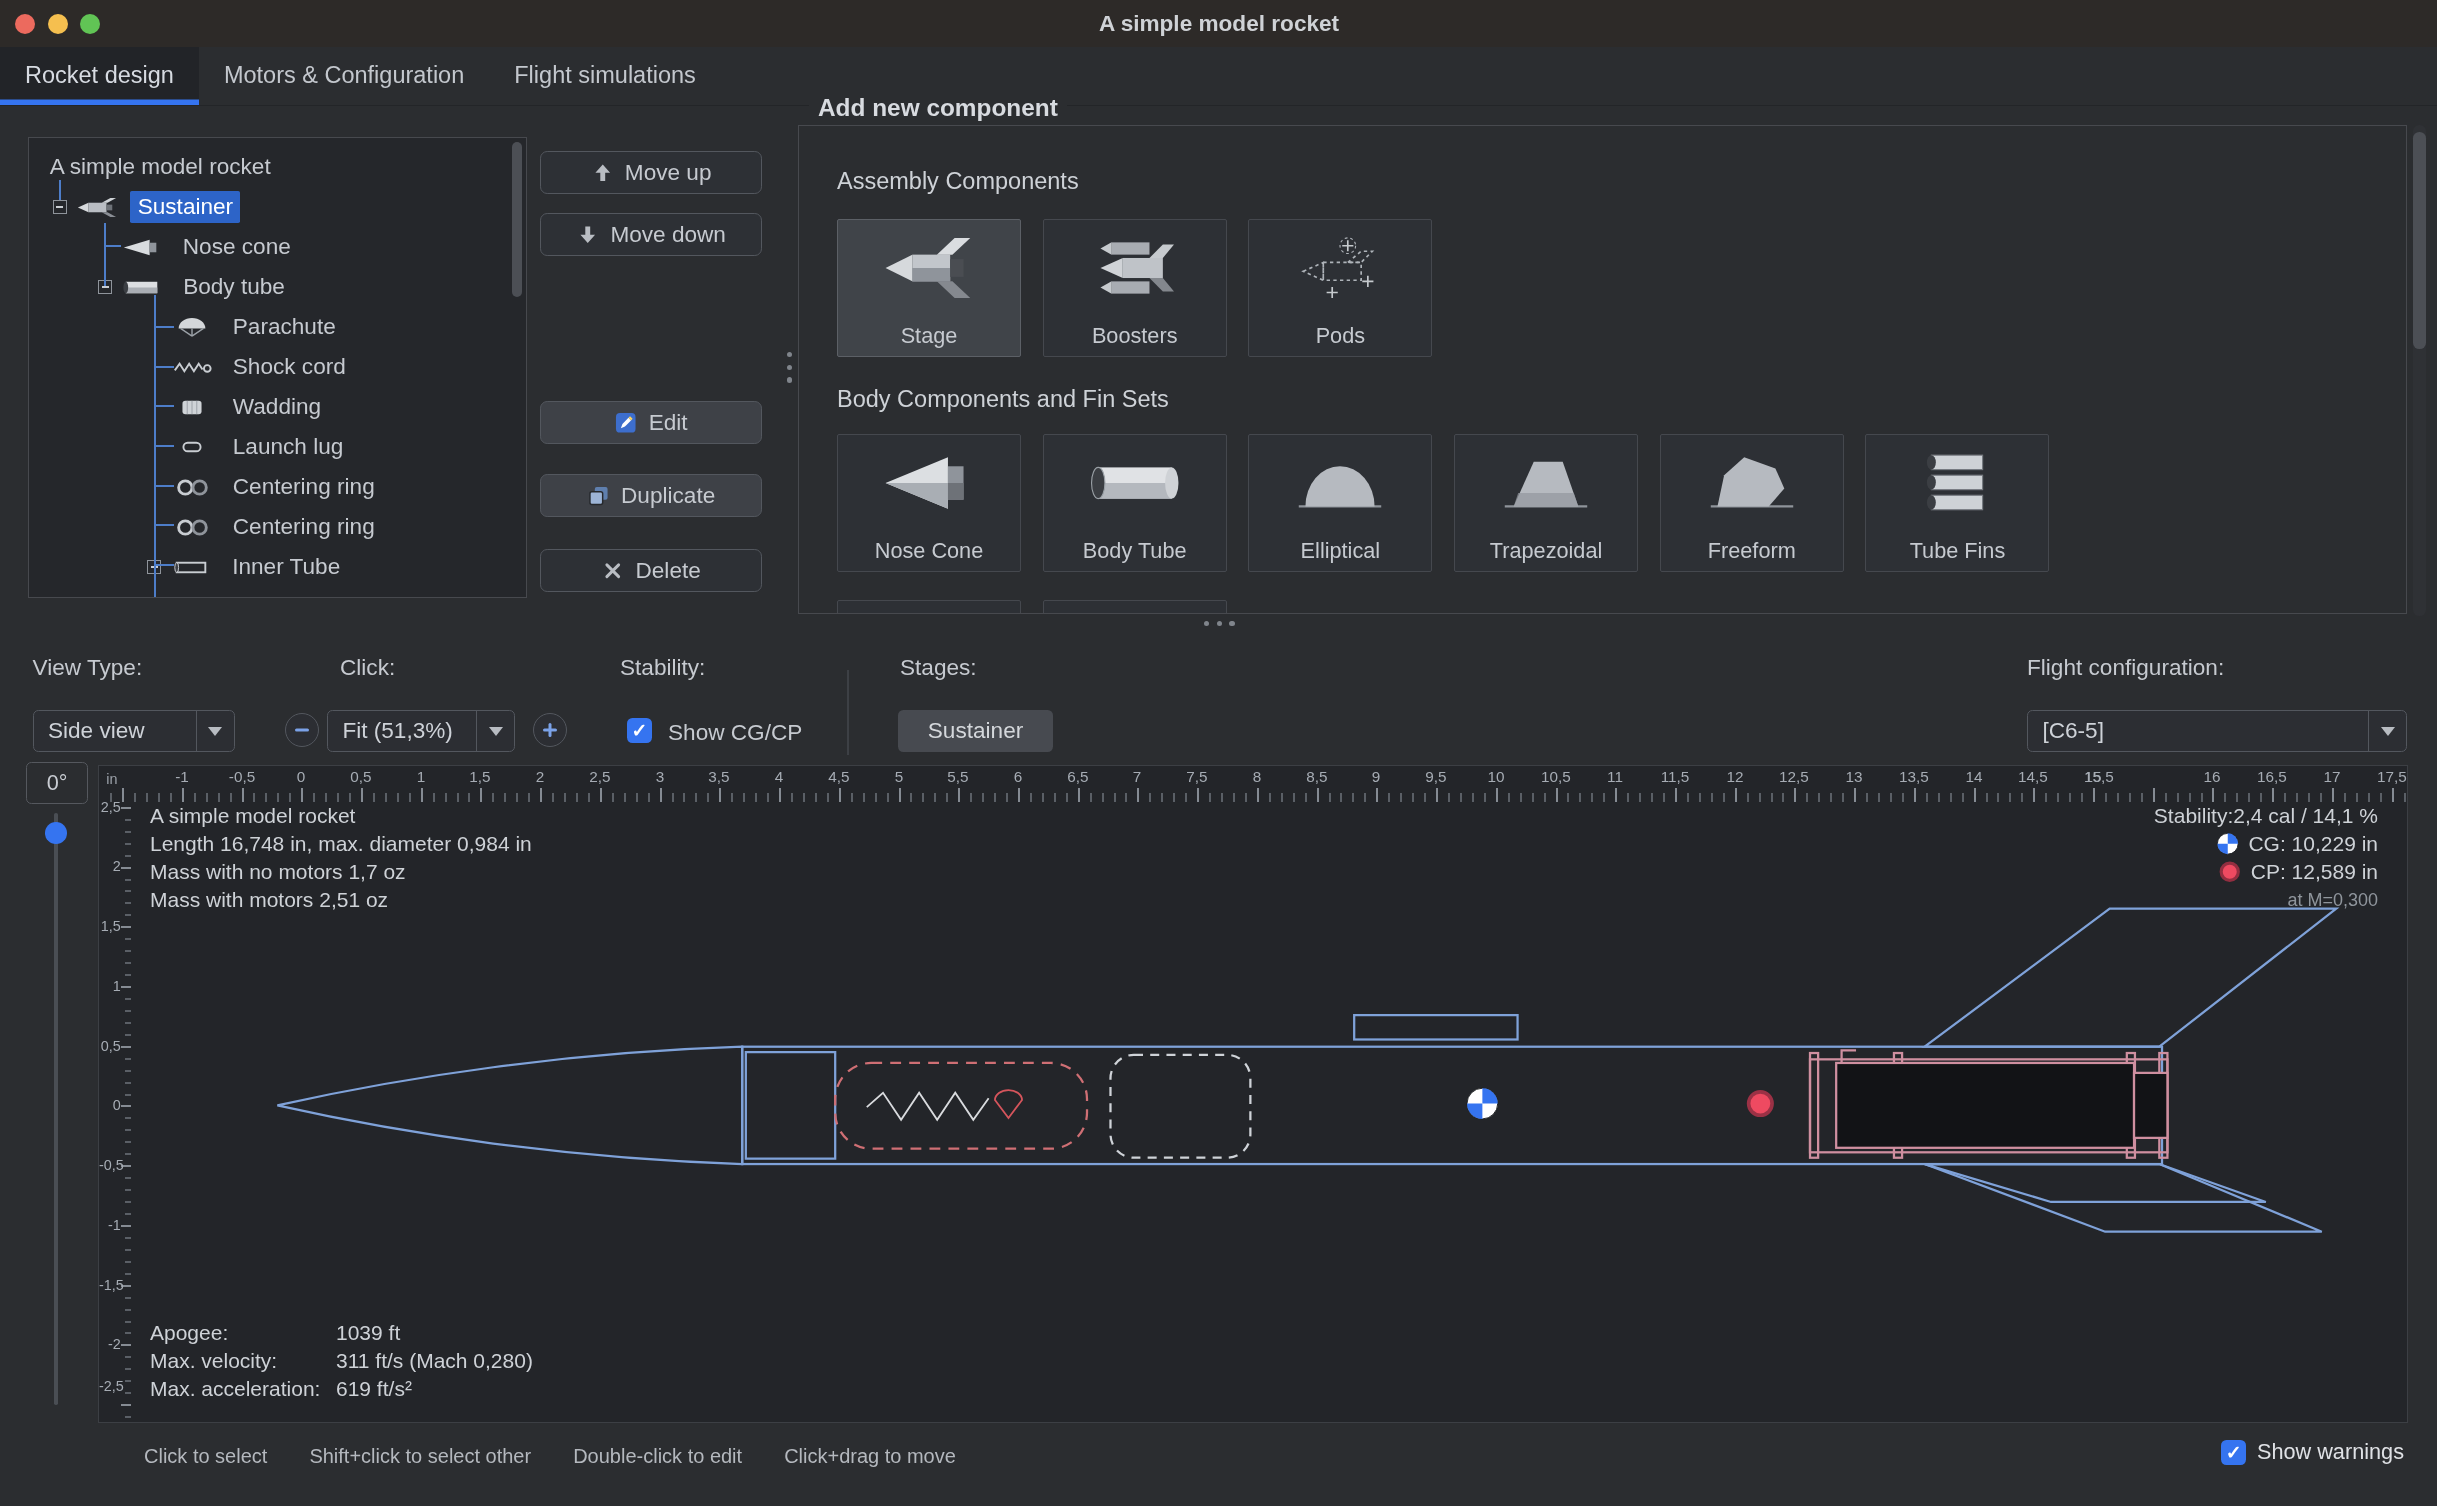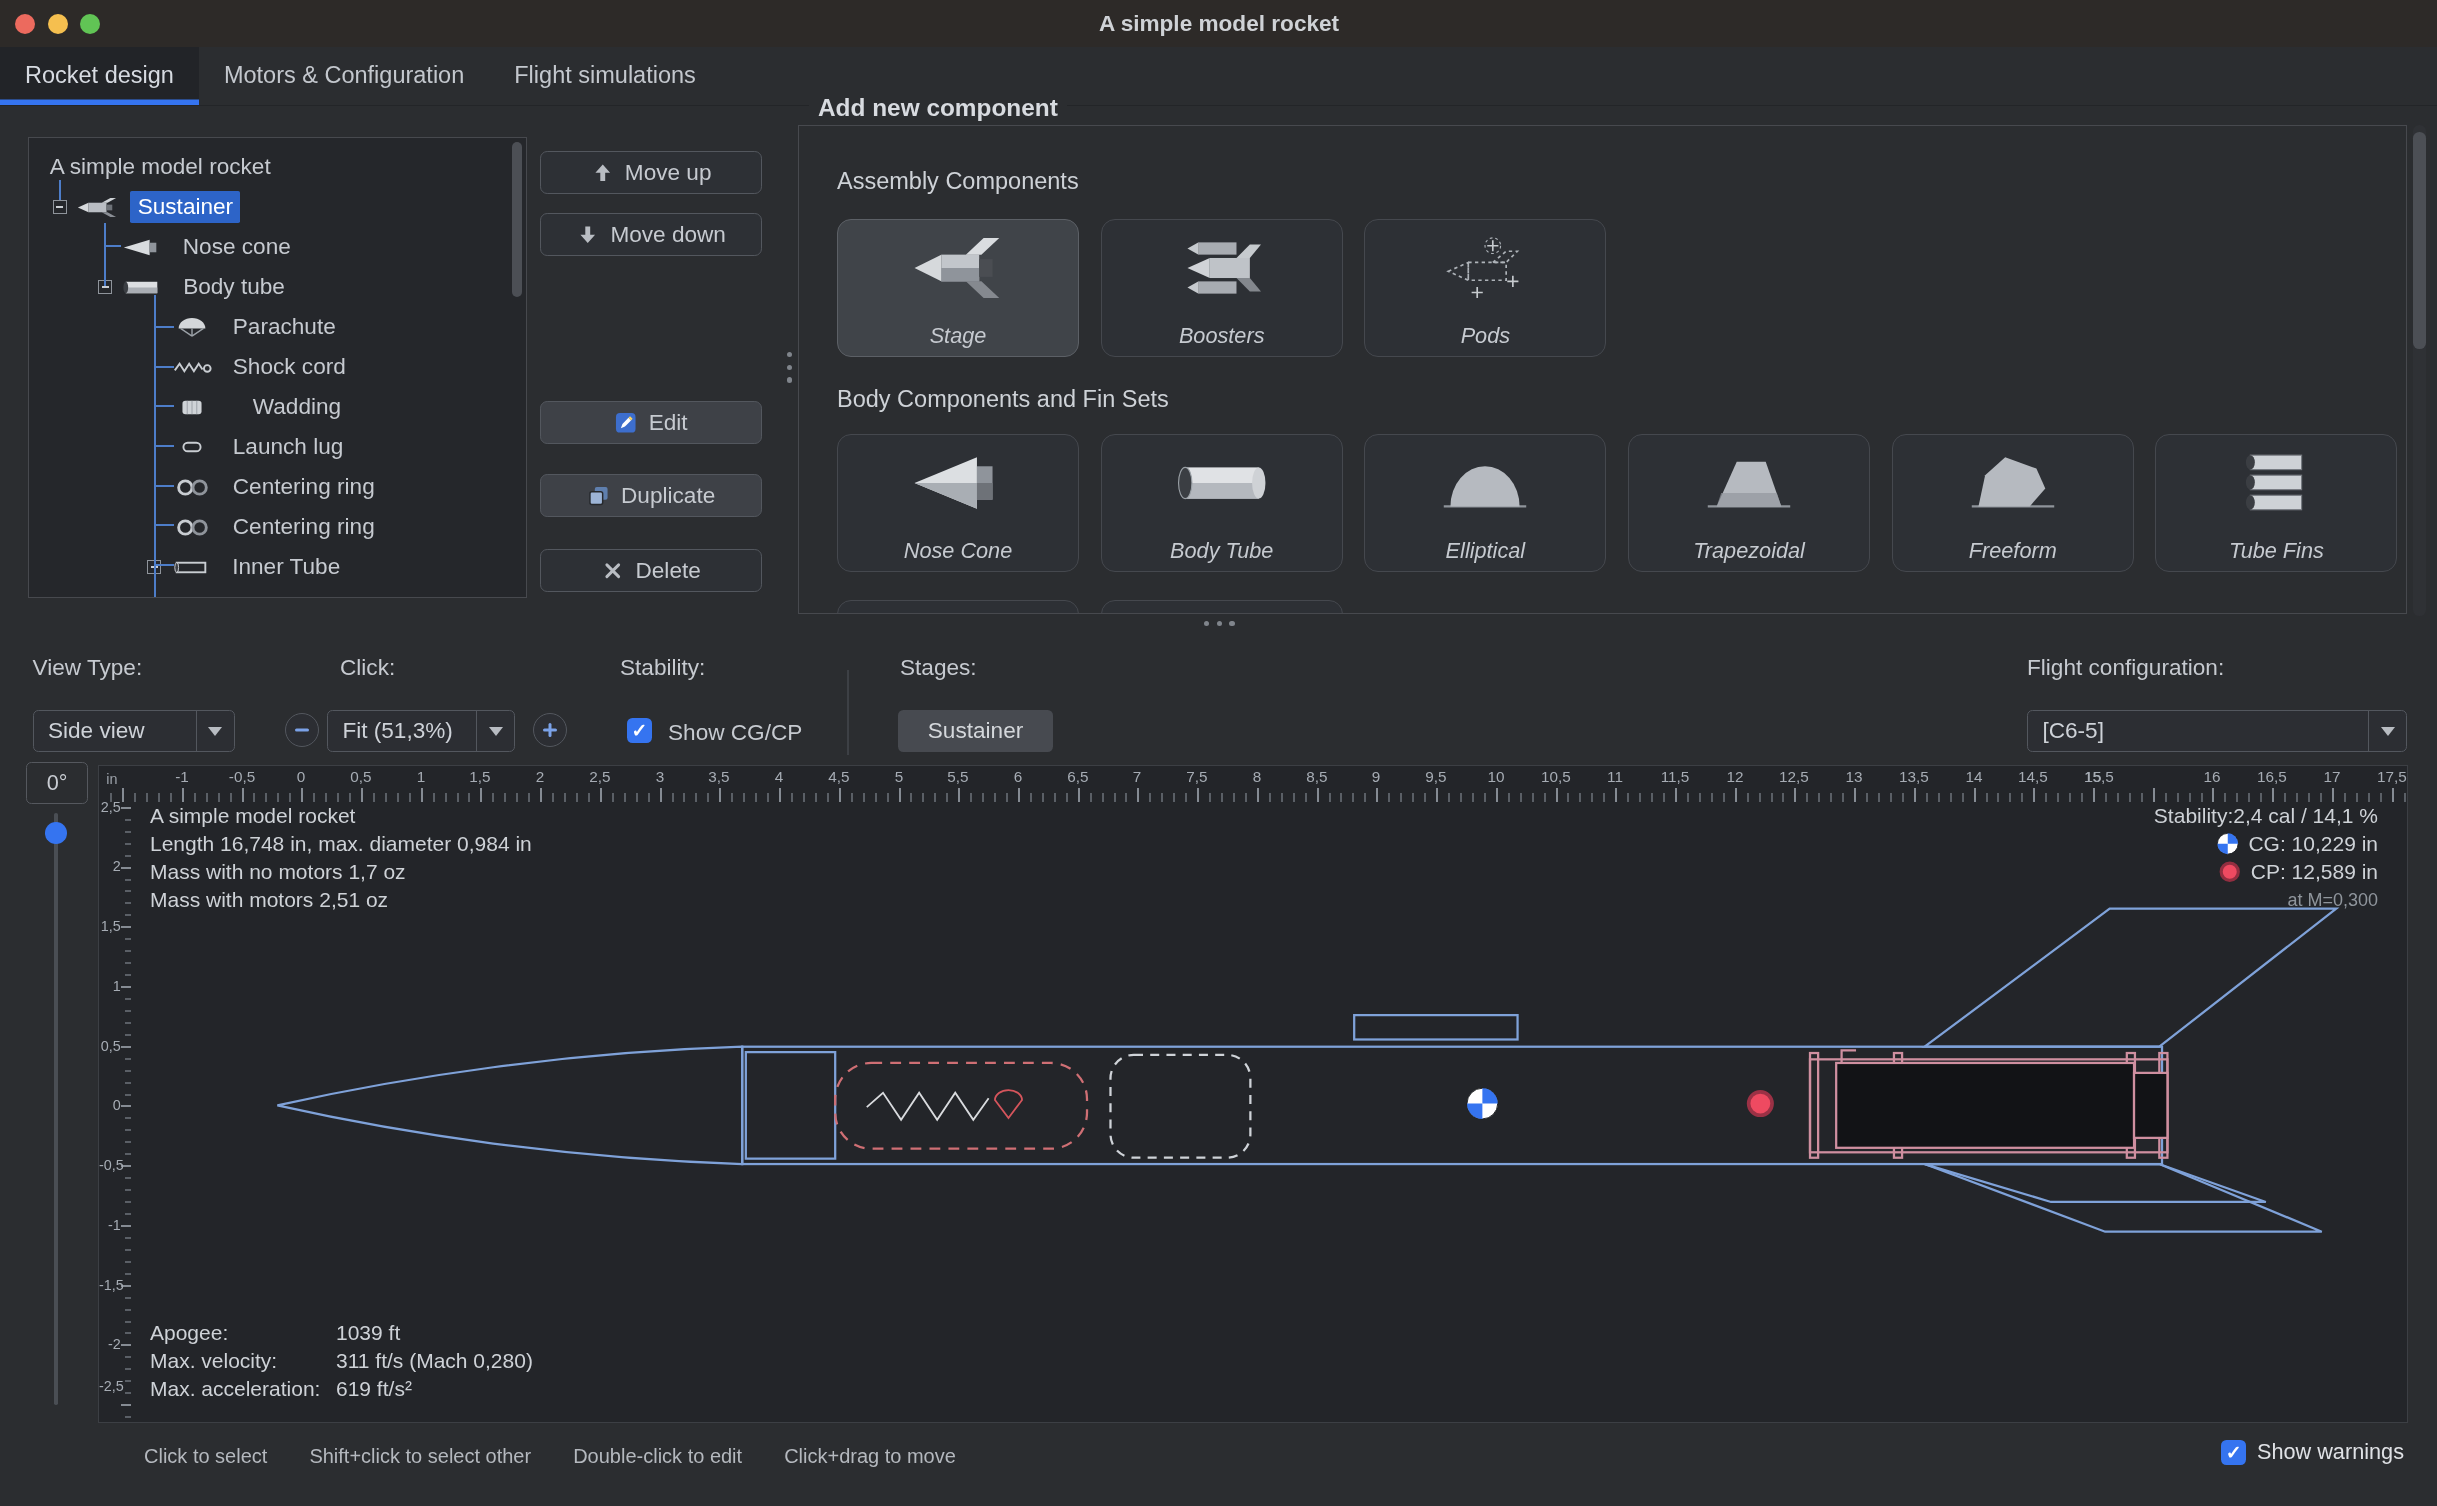--- a/index.html
+++ b/index.html
@@ -45,22 +45,22 @@
   .btn-icon{width:23.5px;height:23.5px;display:inline-block;flex:none;}
   .btn-icon svg{width:100%;height:100%;display:block;}
 
   
   .add-title{position:absolute;left:809px;top:94px;font-size:24.4px;font-weight:bold;color:#d8dbe0;
        background:#2b2d30;padding:0 9px;z-index:3;}
   .add-panel{position:absolute;left:798px;top:125px;width:1609px;height:489px;border:1.8px solid #47494e;
        box-sizing:border-box;overflow:hidden;}
   .sec-title{position:absolute;font-size:23.5px;color:#ced2d7;}
   .cards-row{position:absolute;display:flex;gap:21.7px;}
-  .card{width:242px;height:138px;background:#2d3035;border:1.8px solid #45484e;border-radius:14px;
-       box-sizing:border-box;position:relative;flex:none;font-style:italic;}
+  .card{width:184px;height:138px;background:#2d3035;border:1.8px solid #45484e;border-radius:2px;
+       box-sizing:border-box;position:relative;flex:none;}
   .card.sel{background:#404449;border-color:#5c6066;}
   .card.hl{background:#42464c;border-color:#80868e;}
   .card-icon{position:absolute;top:9px;left:50%;transform:translateX(-50%);width:110px;height:78px;}
   .card-icon svg{width:100%;height:100%;display:block;}
   .card-label{position:absolute;bottom:7.2px;width:100%;text-align:center;font-size:21.7px;color:#c6cad0;}
 
   .vgrip{position:absolute;left:787px;top:352px;display:flex;flex-direction:column;gap:7.2px;}
   .hgrip{position:absolute;left:1204px;top:621px;display:flex;gap:7.2px;}
   .vgrip i,.hgrip i{width:5.4px;height:5.4px;border-radius:50%;background:#80858c;display:block;}
   .main-scrollbar{position:absolute;left:2413px;top:125px;width:12.6px;height:491px;background:#2f3135;border-radius:6.3px;}
@@ -187,21 +187,21 @@
       </div>
       <div class="tree-row" style="padding-left: 142px;">
         <span class="tree-icon">
           <svg viewBox="0 0 44 22">
             <polyline points="4,14 9,7 14,15 19,7 24,15 29,7 33,13" fill="none" stroke="#c9cdd2" stroke-width="2"></polyline>
             <circle cx="38" cy="12" r="3.5" fill="none" stroke="#c9cdd2" stroke-width="2"></circle>
           </svg>
         </span>
         <span class="lbl">Shock cord</span>
       </div>
-      <div class="tree-row" style="padding-left: 142px; gap: 20px;">
+      <div class="tree-row" style="padding-left: 142px;">
         <span class="tree-icon">
           <svg viewBox="0 0 44 22">
             <rect x="12" y="4" width="20" height="14" rx="3" fill="#cfd3d7"></rect>
             <path d="M17 4 v14 M22 4 v14 M27 4 v14" stroke="#9aa0a6"></path>
           </svg>
         </span>
         <span class="lbl">Wadding</span>
       </div>
       <div class="tree-row" style="padding-left: 142px;">
         <span class="tree-icon">

